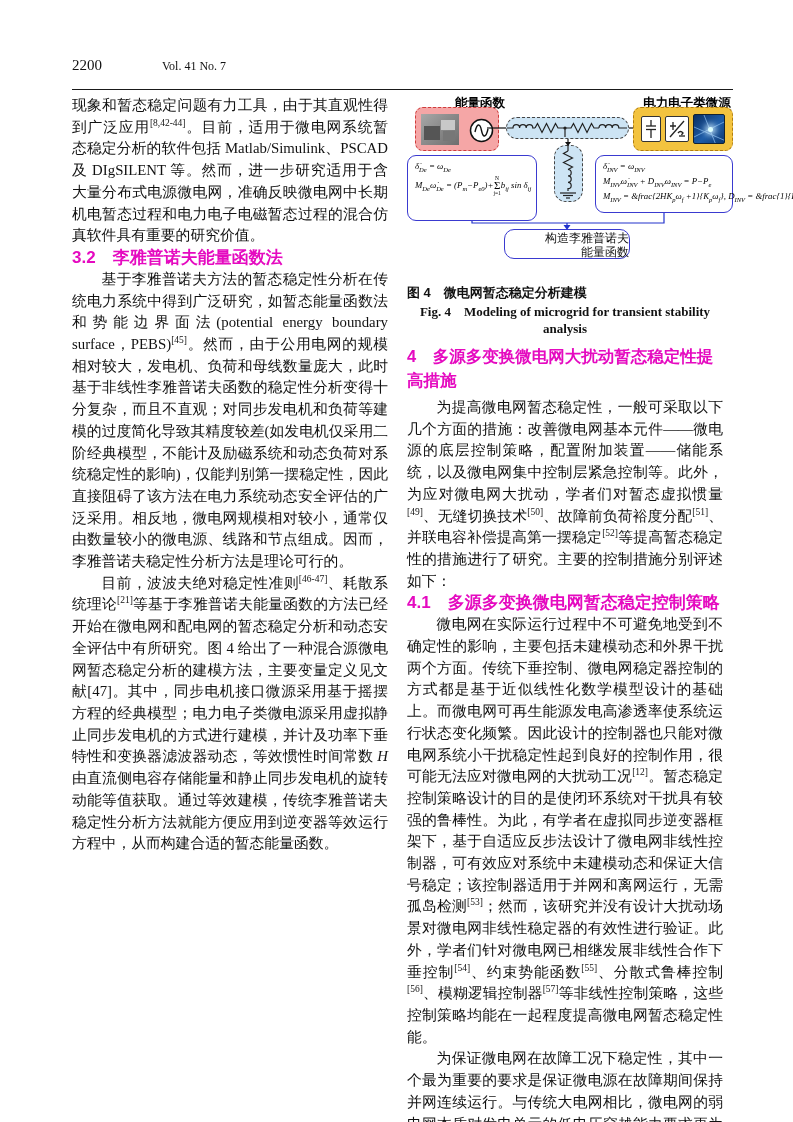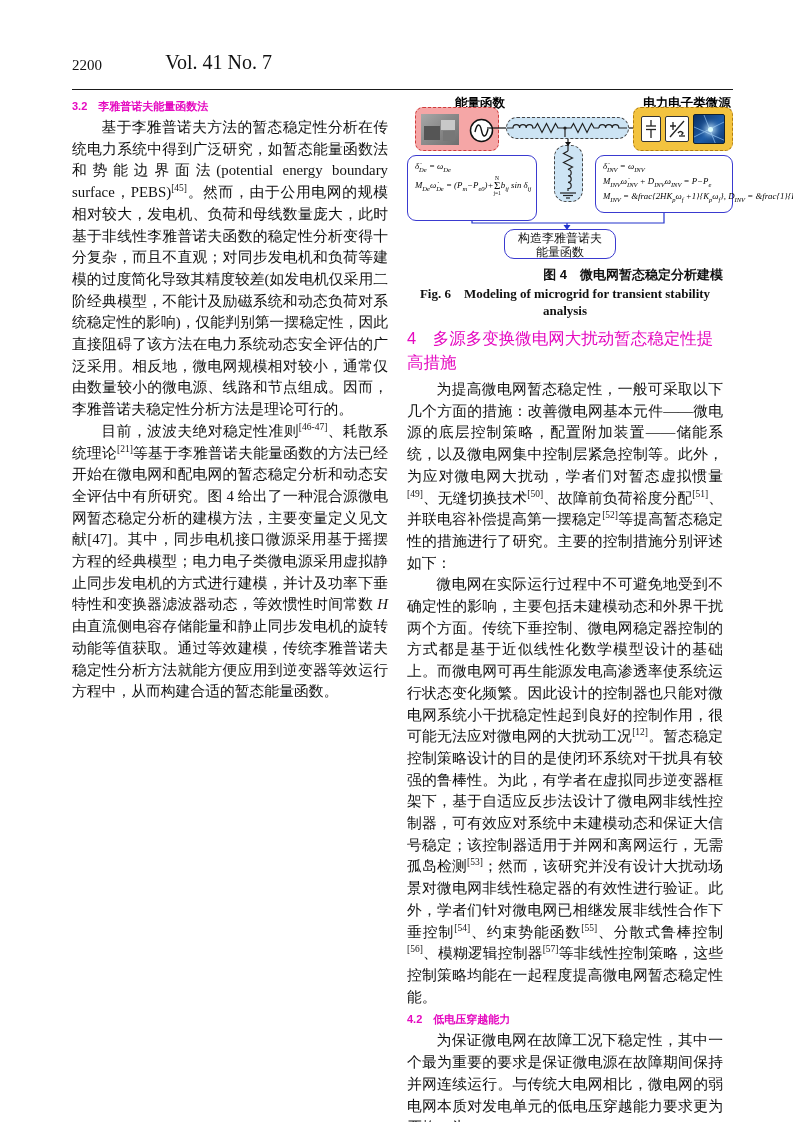--- a/index.html
+++ b/index.html
@@ -8,34 +8,34 @@
     width:793px; height:1122px; position:relative; overflow:hidden;
     font-family:"Liberation Serif","DejaVu Serif",serif;
     color:#111;
   }
   
   .hdr { position:absolute; left:72px; top:52px; width:661px; height:22px;
          display:flex; align-items:flex-end; }
   .hdr .pageno { width:90px; font-size:15px; }
   .hdr .rtitle { flex:1; text-align:center; font-family:"Liberation Sans","DejaVu Sans",sans-serif;
                  font-size:14.5px; color:var(--accent); letter-spacing:.5px; }
-  .hdr .vol { width:110px; text-align:right; font-size:20px; }
+  .hdr .vol { width:110px; text-align:left; font-size:12px; }
   .hdr-rule { position:absolute; left:72px; top:89px; width:661px; height:0;
               border-top:1.6px solid #1a1a1a; }
   
   .col { position:absolute; width:316px; font-size:14.8px; line-height:21.7px;
          text-align:justify; }
   .col-left  { left:72px;  top:95px; }
   .col-right { left:407px; top:93px; }
   p.body { text-indent:2em; }
   p.cont { text-indent:0; }
   sup.ref { font-size:9.5px; line-height:0; }
   h3.sub { font-family:"Liberation Sans","DejaVu Sans",sans-serif; font-weight:bold;
-           font-size:11px; color:var(--accent); line-height:22px; text-align:left; }
-  h2.sec { font-family:"Liberation Sans","DejaVu Sans",sans-serif; font-weight:normal;
+           font-size:17px; color:var(--accent); line-height:22px; text-align:left; }
+  h2.sec { font-family:"Liberation Sans","DejaVu Sans",sans-serif; font-weight:bold;
            font-size:16.5px; color:var(--accent); line-height:23.5px; text-align:left;
            margin:6px 0 5px 0; }
   
   .fig { position:relative; width:332px; height:168px; font-family:"Liberation Sans","DejaVu Sans",sans-serif; }
   .fig-label { position:absolute; top:0; font-size:12.5px; font-weight:bold; color:#000; text-align:center; }
   .box { position:absolute; border-radius:8px; }
   .src-machine { left:8px; top:14px; width:84px; height:44px;
                  background:#f5a6a6; border:1.6px dashed #cf3c3c; }
   .gen-photo { position:absolute; left:5px; top:6px; width:38px; height:31px;
                background:linear-gradient(135deg,#a8a8a8 0%,#8c8c8c 45%,#6e6e6e 100%); overflow:hidden; }
@@ -56,40 +56,41 @@
   .eq { position:absolute; background:#fff; border:1.4px solid #3a3ad0; border-radius:9px;
         font-family:"Liberation Serif",serif; font-style:italic; font-size:8.8px; line-height:1.25;
         padding:5px 4px 3px 7px; color:#000; }
   .eq-left  { left:0;   top:62px; width:130px; height:66px; }
   .eq-right { left:188px; top:62px; width:138px; height:58px; }
   .eq .ln { display:block; margin-bottom:2px; white-space:nowrap; }
   .eq sub, .eq sup { font-size:6.5px; }
   .bigop { display:inline-block; vertical-align:middle; text-align:center; line-height:.9; }
   .bigop .lim { display:block; font-size:5.5px; font-style:normal; }
   .bigop .sig { display:block; font-size:11px; font-style:normal; }
-  .construct { position:absolute; left:97px; top:136px; width:112px; height:30px;
+  .construct { position:absolute; left:97px; top:136px; width:126px; height:30px;
                background:#fff; border:1.4px solid #3a3ad0; border-radius:10px;
                font-family:"Liberation Serif",serif; font-size:12px; line-height:14px;
-               text-align:center; padding-top:1px; }
+               text-align:right; padding-top:1px; }
   .fig-overlay { position:absolute; left:0; top:0; width:332px; height:168px; pointer-events:none; }
-  .cap-zh { text-align:right; font-family:"Liberation Sans","DejaVu Sans",sans-serif;
-            font-weight:bold; font-size:13px; line-height:17px; margin-top:5px; }
+  .cap-zh { text-align:left; font-family:"Liberation Sans","DejaVu Sans",sans-serif;
+            font-weight:bold; font-size:13px; line-height:17px; margin-top:23px; }
   .cap-en { text-align:center; font-weight:bold; font-size:13px; line-height:17px; margin:2px 0 8px 0; }
   :root { --accent:#e50ac0; }
 </style>
 </head>
 <body>
 
 <div class="hdr">
   <div class="pageno">2200</div>
   <div class="vol">Vol. 41 No. 7</div>
 </div>
 <div class="hdr-rule"></div>
 
 <div class="col col-left">
+  <p class="body cont">现象和暂态稳定问题有力工具，由于其直观性得到广泛应用<sup class="ref">[8,42-44]</sup>。目前，适用于微电网系统暂态稳定分析的软件包括 Matlab/Simulink、PSCAD 及 DIgSILENT 等。然而，进一步研究适用于含大量分布式电源微电网，准确反映微电网中长期机电暂态过程和电力电子电磁暂态过程的混合仿真软件具有重要的研究价值。</p>
   <h3 class="sub">3.2　李雅普诺夫能量函数法</h3>
   <p class="body">基于李雅普诺夫方法的暂态稳定性分析在传统电力系统中得到广泛研究，如暂态能量函数法和势能边界面法(potential energy boundary surface，PEBS)<sup class="ref">[45]</sup>。然而，由于公用电网的规模相对较大，发电机、负荷和母线数量庞大，此时基于非线性李雅普诺夫函数的稳定性分析变得十分复杂，而且不直观；对同步发电机和负荷等建模的过度简化导致其精度较差(如发电机仅采用二阶经典模型，不能计及励磁系统和动态负荷对系统稳定性的影响)，仅能判别第一摆稳定性，因此直接阻碍了该方法在电力系统动态安全评估的广泛采用。相反地，微电网规模相对较小，通常仅由数量较小的微电源、线路和节点组成。因而，李雅普诺夫稳定性分析方法是理论可行的。</p>
   <p class="body">目前，波波夫绝对稳定性准则<sup class="ref">[46-47]</sup>、耗散系统理论<sup class="ref">[21]</sup>等基于李雅普诺夫能量函数的方法已经开始在微电网和配电网的暂态稳定分析和动态安全评估中有所研究。图 4 给出了一种混合源微电网暂态稳定分析的建模方法，主要变量定义见文献[47]。其中，同步电机接口微源采用基于摇摆方程的经典模型；电力电子类微电源采用虚拟静止同步发电机的方式进行建模，并计及功率下垂特性和变换器滤波器动态，等效惯性时间常数 <i>H</i> 由直流侧电容存储能量和静止同步发电机的旋转动能等值获取。通过等效建模，传统李雅普诺夫稳定性分析方法就能方便应用到逆变器等效运行方程中，从而构建合适的暂态能量函数。</p>
 </div>
 
 <div class="col col-right">
 
   <div class="fig">
     <div class="fig-label" style="left:18px;width:110px;">能量函数</div>
     <div class="fig-label" style="left:230px;width:100px;">电力电子类微源</div>
@@ -189,20 +190,20 @@
       <polygon points="158,49 164,49 161,53" fill="#111"></polygon>
       <g fill="none" stroke="#2233cc" stroke-width="1.2">
         <path d="M65,128 V130 H257 V120"></path>
         <path d="M160,130 V133"></path>
       </g>
       <polygon points="156.5,132 163.5,132 160,137" fill="#2233cc"></polygon>
     </svg>
   </div>
 
   <div class="cap-zh">图 4　微电网暂态稳定分析建模</div>
-  <div class="cap-en">Fig. 6　Modeling of microgrid for transient stability analysis</div>
+  <div class="cap-en">Fig. 4　Modeling of microgrid for transient stability analysis</div>
 
   <h2 class="sec">4　多源多变换微电网大扰动暂态稳定性提高措施</h2>
   <p class="body">为提高微电网暂态稳定性，一般可采取以下几个方面的措施：改善微电网基本元件——微电源的底层控制策略，配置附加装置——储能系统，以及微电网集中控制层紧急控制等。此外，为应对微电网大扰动，学者们对暂态虚拟惯量<sup class="ref">[49]</sup>、无缝切换技术<sup class="ref">[50]</sup>、故障前负荷裕度分配<sup class="ref">[51]</sup>、并联电容补偿提高第一摆稳定<sup class="ref">[52]</sup>等提高暂态稳定性的措施进行了研究。主要的控制措施分别评述如下：</p>
+  <h3 class="sub">4.1　多源多变换微电网暂态稳定控制策略</h3>
   <p class="body">微电网在实际运行过程中不可避免地受到不确定性的影响，主要包括未建模动态和外界干扰两个方面。传统下垂控制、微电网稳定器控制的方式都是基于近似线性化数学模型设计的基础上。而微电网可再生能源发电高渗透率使系统运行状态变化频繁。因此设计的控制器也只能对微电网系统小干扰稳定性起到良好的控制作用，很可能无法应对微电网的大扰动工况<sup class="ref">[12]</sup>。暂态稳定控制策略设计的目的是使闭环系统对干扰具有较强的鲁棒性。为此，有学者在虚拟同步逆变器框架下，基于自适应反步法设计了微电网非线性控制器，可有效应对系统中未建模动态和保证大信号稳定；该控制器适用于并网和离网运行，无需孤岛检测<sup class="ref">[53]</sup>；然而，该研究并没有设计大扰动场景对微电网非线性稳定器的有效性进行验证。此外，学者们针对微电网已相继发展非线性合作下垂控制<sup class="ref">[54]</sup>、约束势能函数<sup class="ref">[55]</sup>、分散式鲁棒控制<sup class="ref">[56]</sup>、模糊逻辑控制器<sup class="ref">[57]</sup>等非线性控制策略，这些控制策略均能在一起程度提高微电网暂态稳定性能。</p>
-  <h3 class="sub">4.2　低电压穿越能力</h3>
   <p class="body">为保证微电网在故障工况下稳定性，其中一个最为重要的要求是保证微电源在故障期间保持并网连续运行。与传统大电网相比，微电网的弱电网本质对发电单元的低电压穿越能力要求更为严格。为</p>
 </div>
 
 </body></html>

